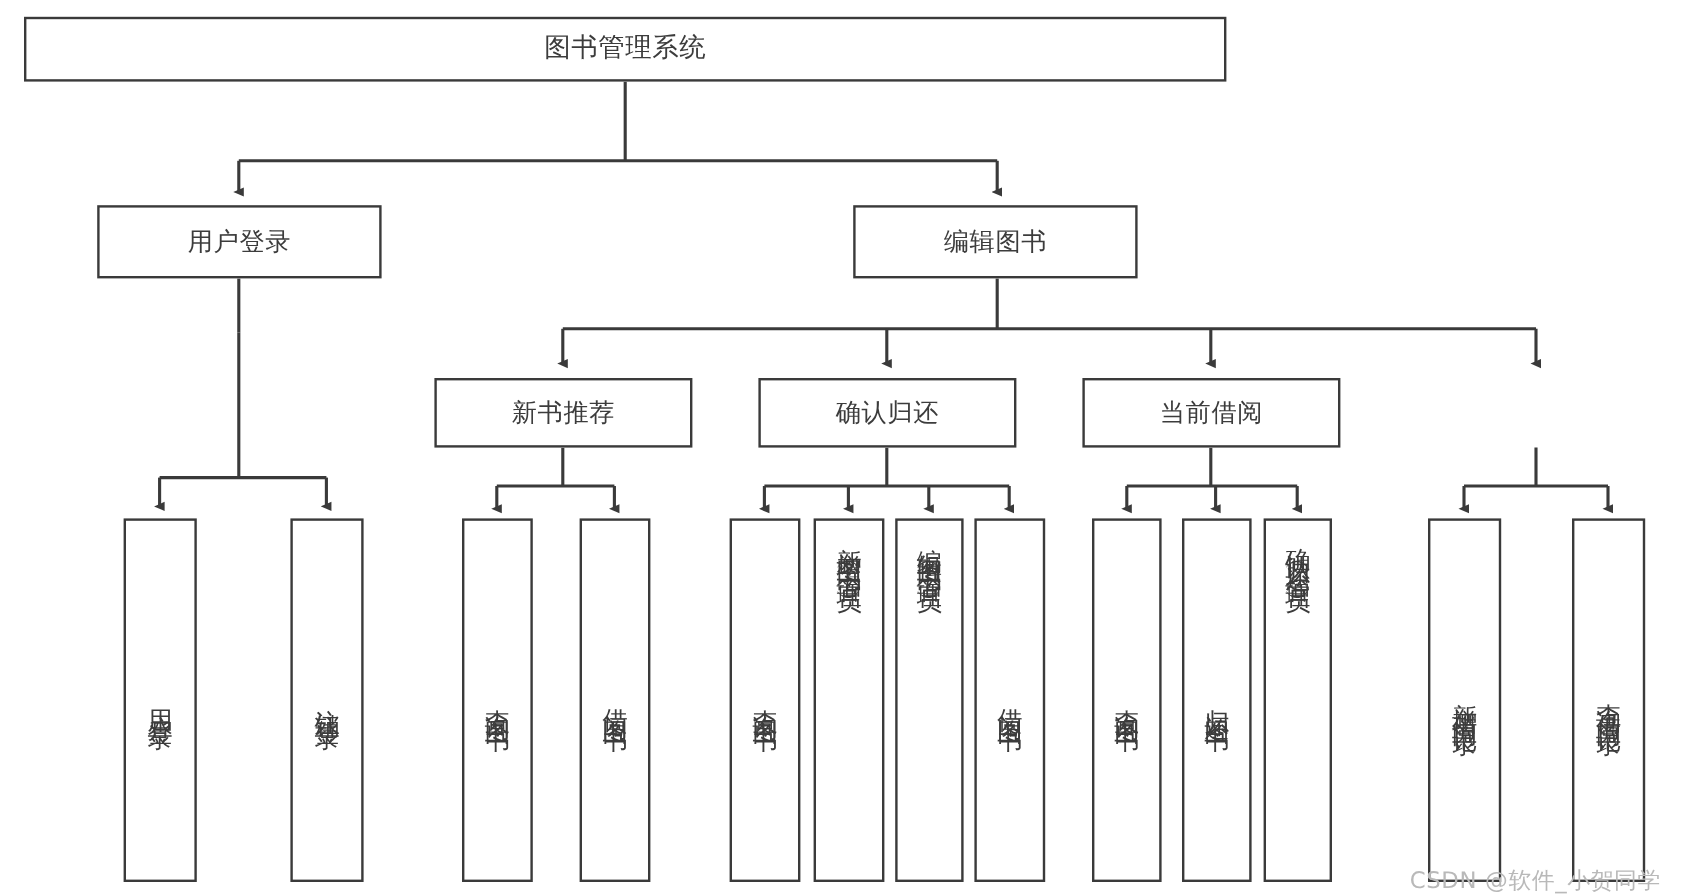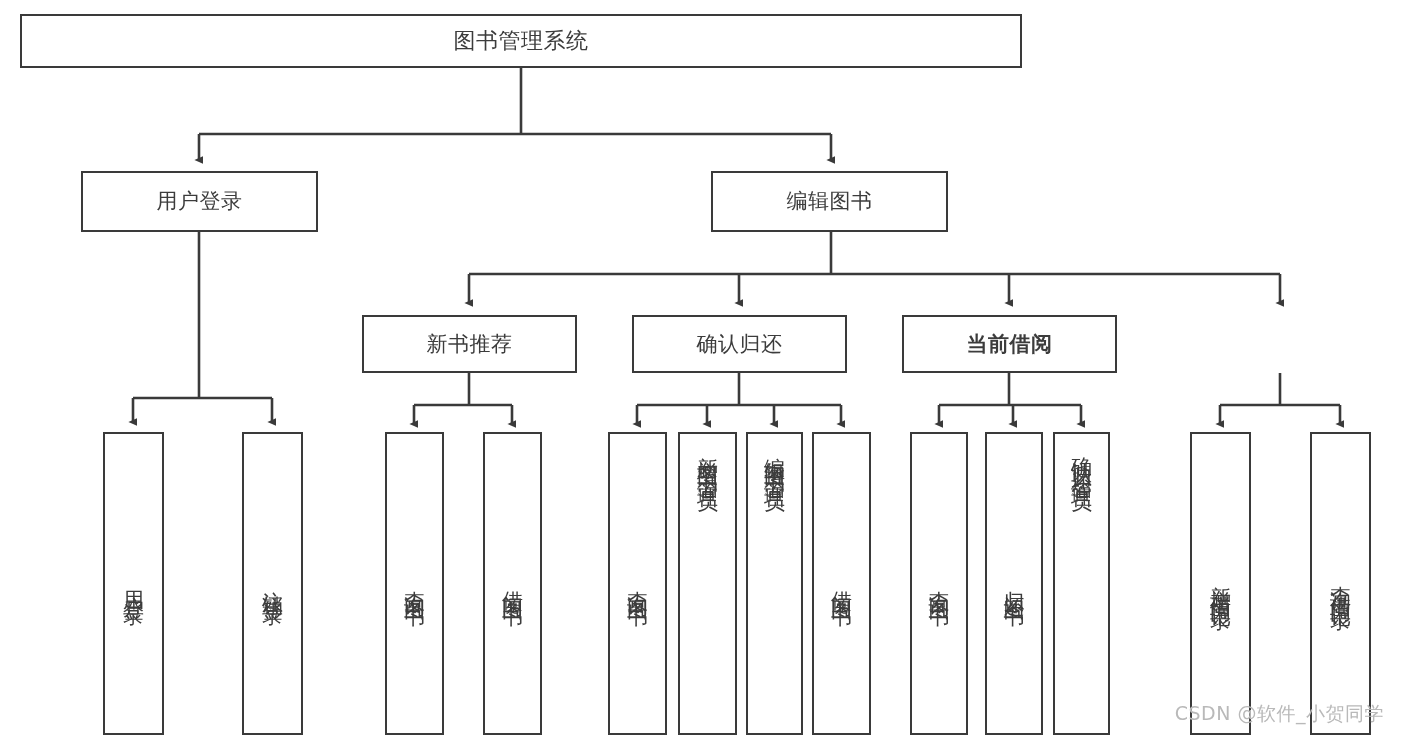--- a/index.html
+++ b/index.html
@@ -68,21 +68,21 @@
     max-height: 285px;
   }
   
   .node-leaf.leaf-center {
     align-items: center;
     padding-top: 0;
   }
   #watermark {
     position: absolute;
     right: 8px;
-    bottom: 20px;
+    bottom: 0;
     color: #b9b9b9;
     font-size: 19px;
     letter-spacing: 0.5px;
     z-index: 5;
     white-space: nowrap;
   }
 </style>
 </head>
 <body>
 
@@ -149,21 +149,21 @@
   <div class="node-box node-l2" style="left:711px; top:171px; width:237px; height:61px;">
     <span class="node-label">编辑图书</span>
   </div>
 
   <div class="node-box node-l3" style="left:362px; top:315px; width:215px; height:58px;">
     <span class="node-label">新书推荐</span>
   </div>
   <div class="node-box node-l3" style="left:632px; top:315px; width:215px; height:58px;">
     <span class="node-label">确认归还</span>
   </div>
-  <div class="node-box node-l3" style="left:902px; top:315px; width:215px; height:58px;font-weight:bold;">
+  <div class="node-box node-l3" style="left:902px; top:315px; width:215px; height:58px;">
     <span class="node-label">当前借阅</span>
   </div>
 
   <div class="node-box node-leaf leaf-center" style="left:103px; top:432px; width:61px; height:303px;">
     <span class="node-label">用户登录</span>
   </div>
   <div class="node-box node-leaf leaf-center" style="left:242px; top:432px; width:61px; height:303px;">
     <span class="node-label">注销登录</span>
   </div>
 

